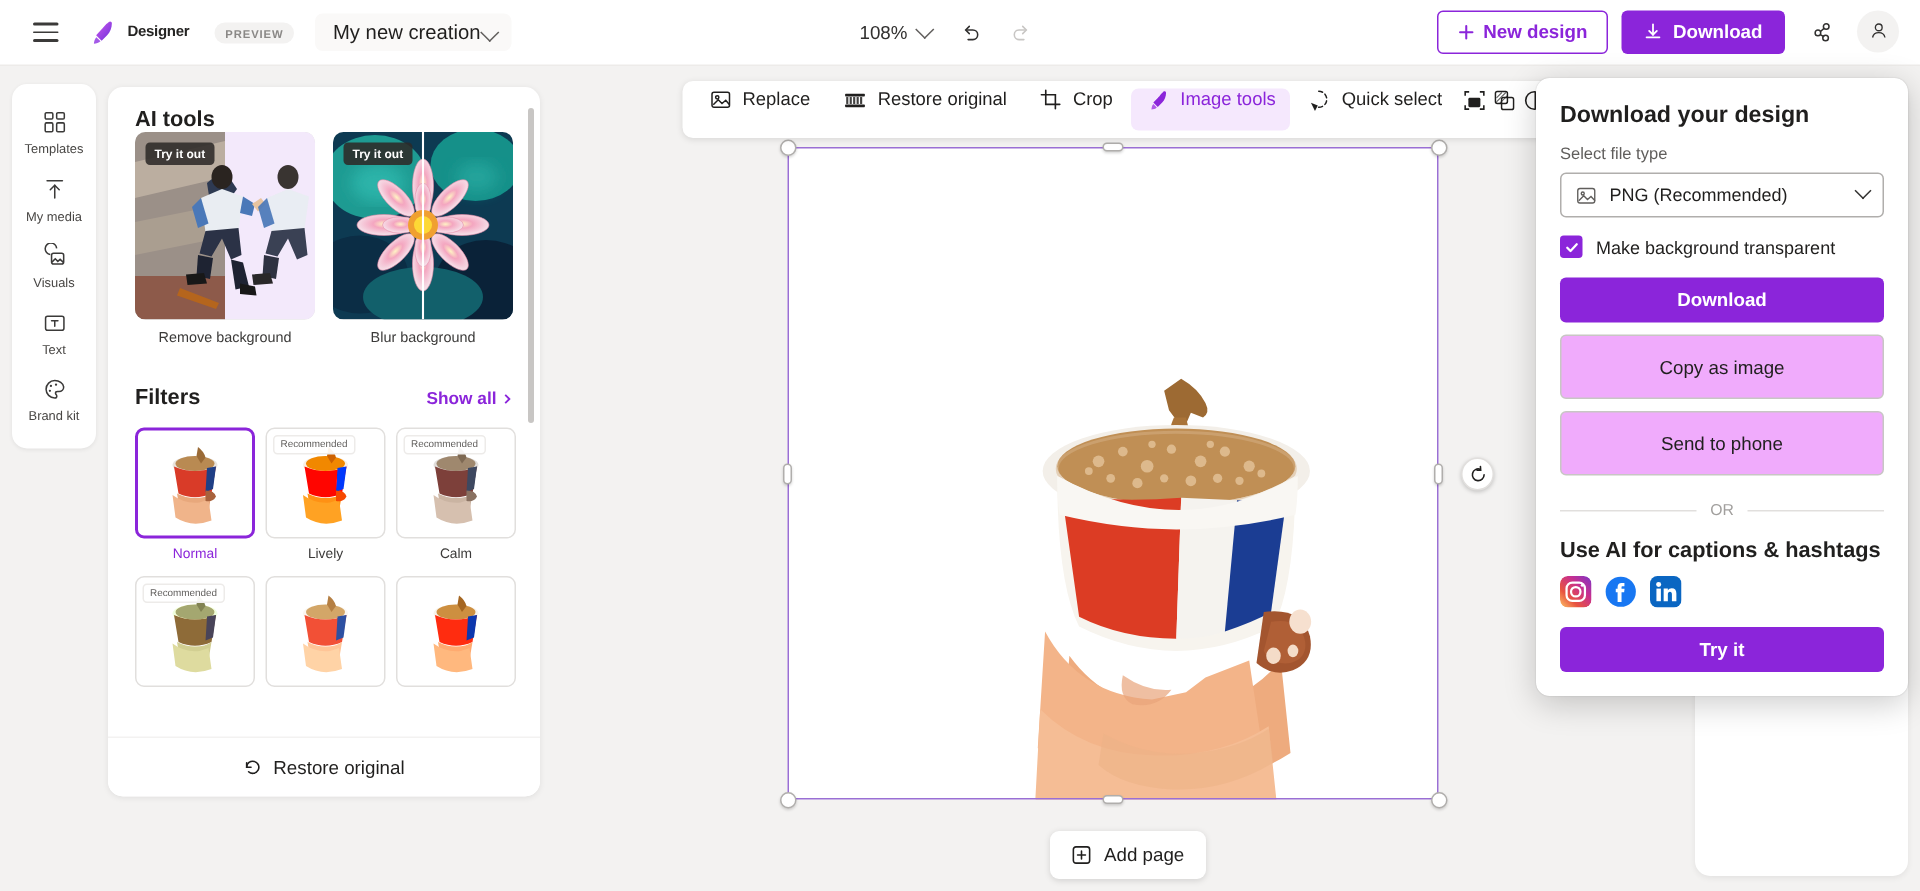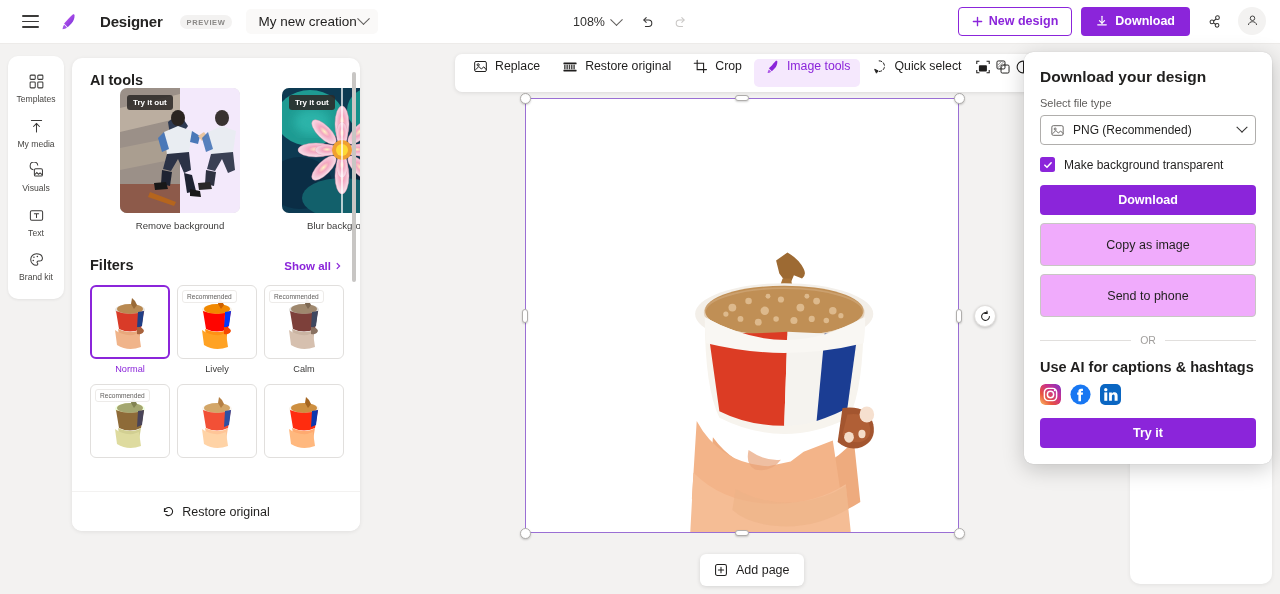--- a/index.html
+++ b/index.html
@@ -22,28 +22,28 @@
     z-index: 40;
   }
   .hamburger {
     width: 32px; height: 32px; margin-left: 14px;
     display: flex; flex-direction: column; justify-content: center;
     align-items: center; gap: 4px; cursor: pointer; border-radius: 4px;
   }
   .hamburger span { display:block; width: 17px; height: 1.6px; background: #3b3a39; border-radius: 1px; }
   .brand { display: flex; align-items: center; gap: 7px; margin-left: 12px; }
   .brand-logo { width: 20px; height: 20px; display:block; }
-  .brand-name { font-size: 15px; font-weight: 700; letter-spacing: -0.2px; color: #252423; margin-left: 15px; }
+  .brand-name { font-size: 10px; font-weight: 700; letter-spacing: -0.2px; color: #252423; }
   .preview-badge {
     margin-left: 10px; font-size: 7.5px; letter-spacing: .6px;
     color: #8a8886; background: #f3f2f1; border-radius: 9px;
     padding: 3px 7px 2px; font-weight: 600;
   }
   .doc-title {
-    margin-left: 14px; display: flex; align-items: center; gap: 2px;
+    margin-left: 14px; display: flex; align-items: flex-end; gap: 2px;
     padding: 5px 10px 5px 12px; border-radius: 5px; cursor: pointer;
     font-size: 13.5px; color: #201f1e; background: #faf9f8;
   }
   .chev { width: 9px; height: 9px; border-right: 1.4px solid #605e5c; border-bottom: 1.4px solid #605e5c; transform: rotate(45deg) translate(-2px,-2px); }
 
   .zoom-group { position: absolute; left: 566px; top: 0; height: 44px; display: flex; align-items: center; gap: 4px; }
   .zoom-val { display:flex; align-items:center; gap:7px; font-size: 12.5px; color: #323130; padding: 5px 7px; border-radius: 4px; cursor: pointer; }
   .icon-btn {
     width: 30px; height: 30px; border-radius: 4px; border: none; background: transparent;
     display: flex; align-items: center; justify-content: center; cursor: pointer;
@@ -89,21 +89,21 @@
   .panel {
     position: absolute; left: 72px; top: 58px;
     width: 288px; height: 473px;
     background: #fff; border-radius: 10px;
     box-shadow: 0 1px 4px rgba(0,0,0,.08);
     overflow: hidden; z-index: 18;
   }
   .panel-scroll { position: absolute; inset: 0 0 40px 0; overflow: hidden; padding: 14px 18px 0; }
   .panel-h { font-size: 14.5px; font-weight: 600; color: #201f1e; margin-bottom: 0; }
   .ai-grid { display: flex; gap: 12px; }
-  .ai-card { width: 120px; cursor: pointer; margin-left: 30px; }
+  .ai-card { width: 120px; cursor: pointer; }
   .ai-thumb {
     width: 120px; height: 125px; border-radius: 7px; overflow: hidden;
     position: relative; background: #ddd;
   }
   .try-badge {
     position: absolute; left: 7px; top: 7px; z-index: 3;
     background: rgba(45,42,40,.88); color: #fff;
     font-size: 8px; font-weight: 600; padding: 3px 6px; border-radius: 3px;
   }
   .ai-caption { text-align: center; font-size: 9.6px; color: #3b3a39; margin-top: 7px; }

